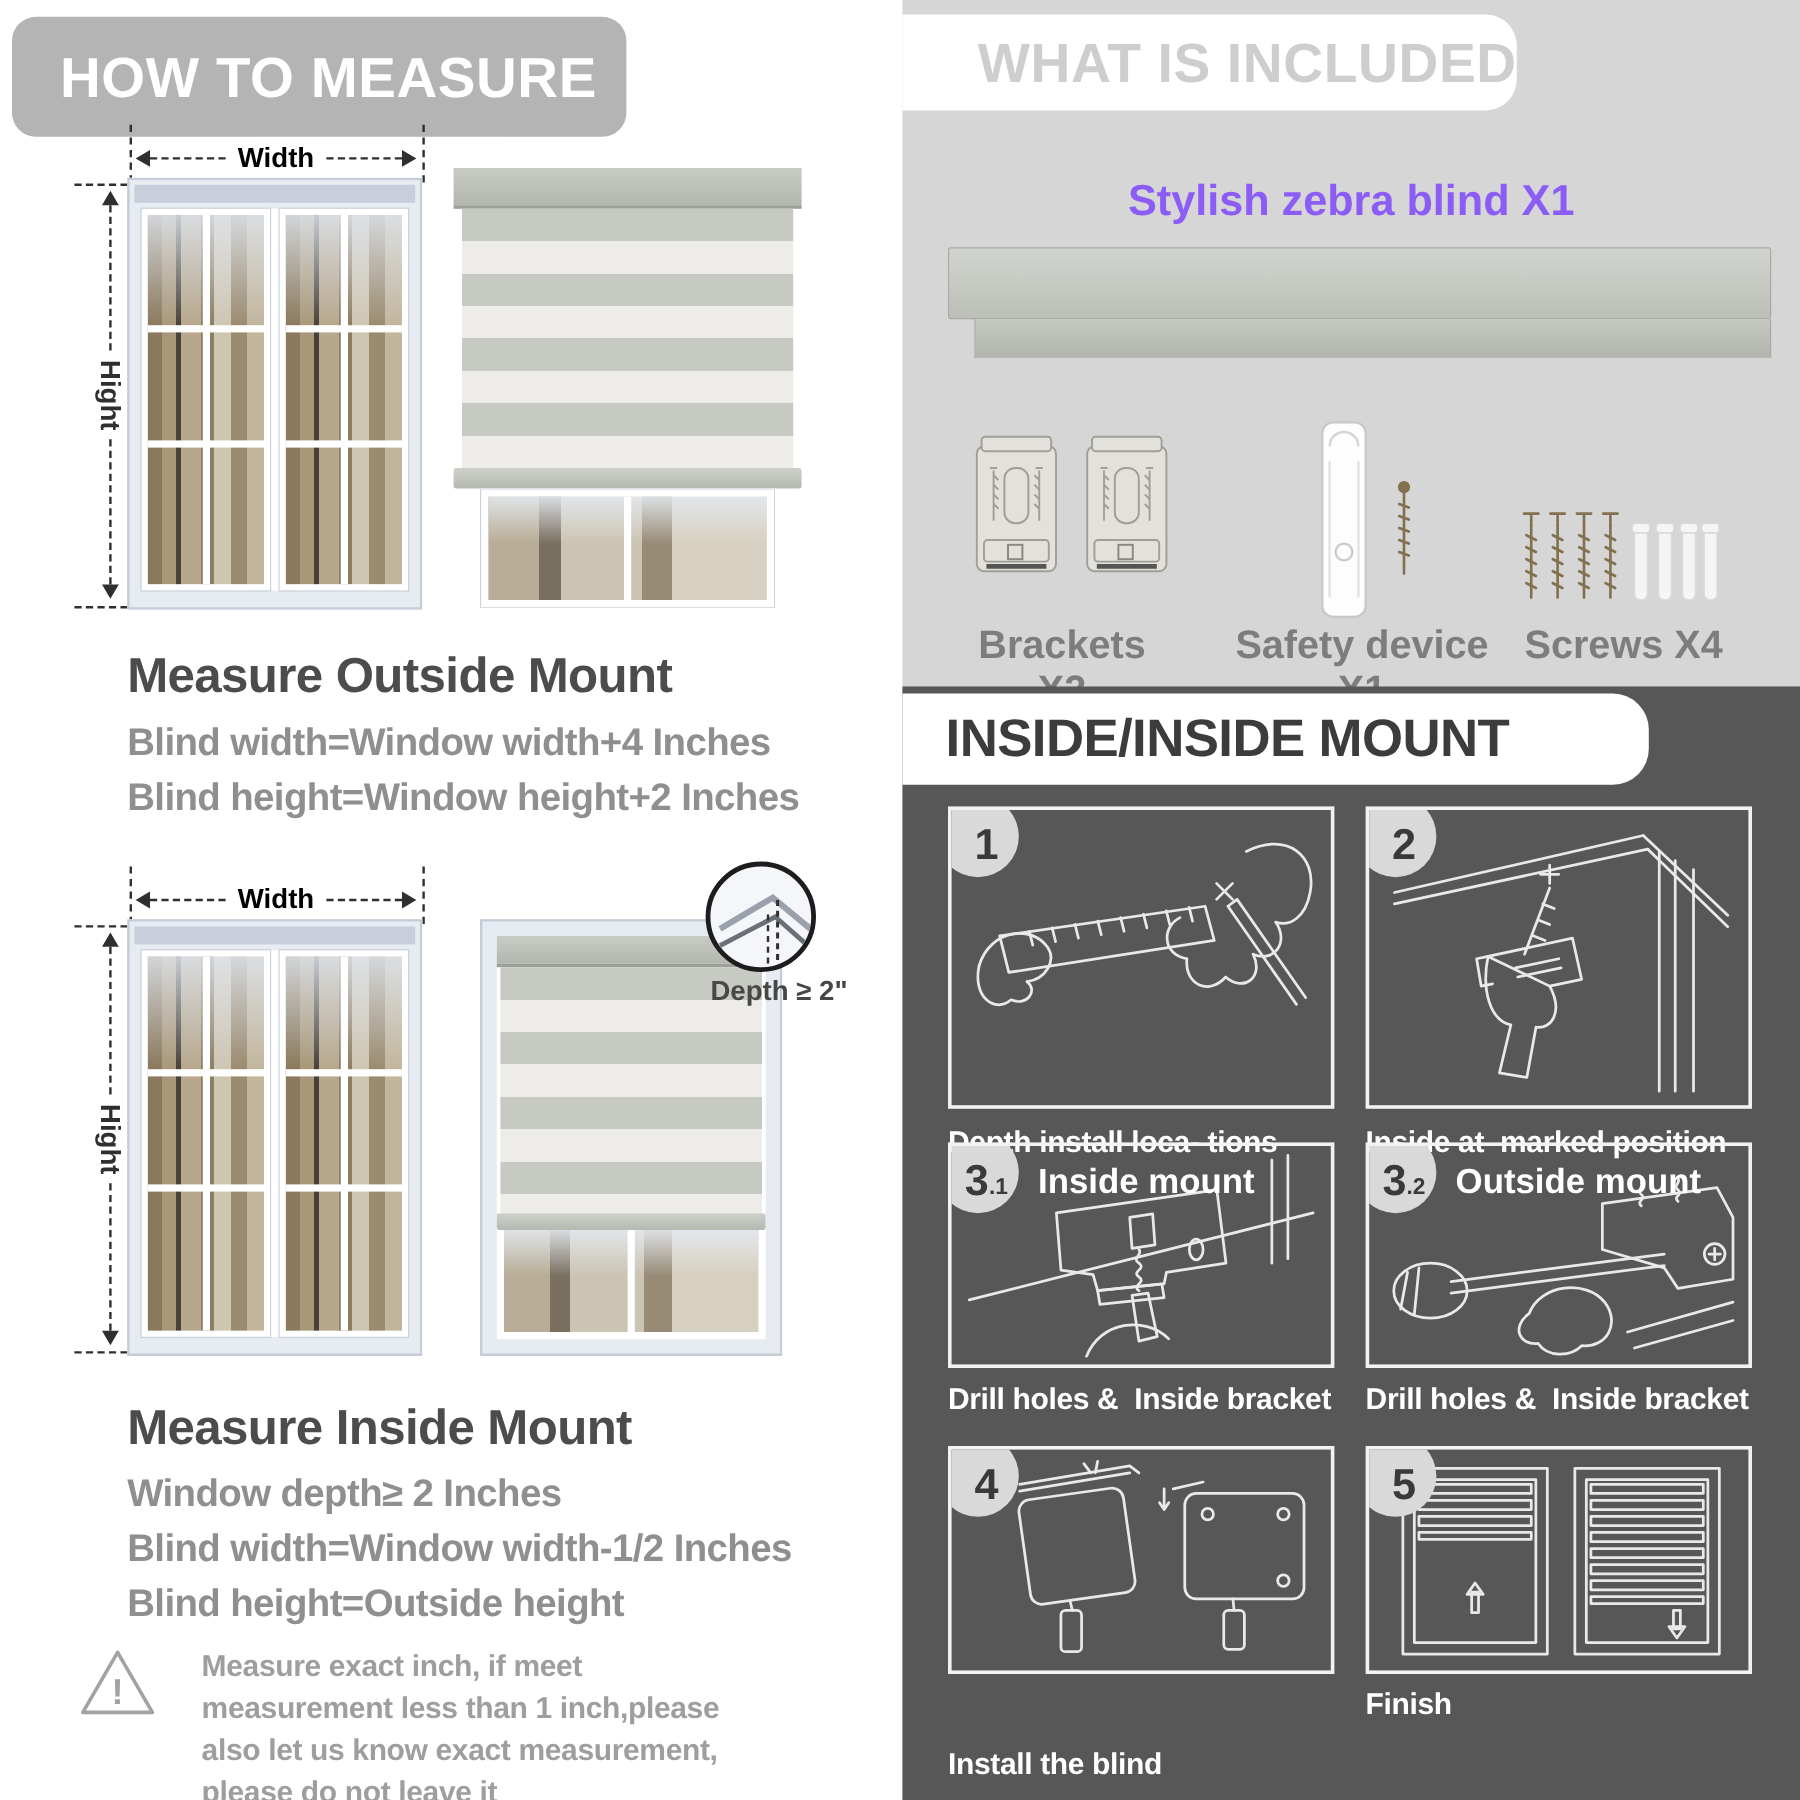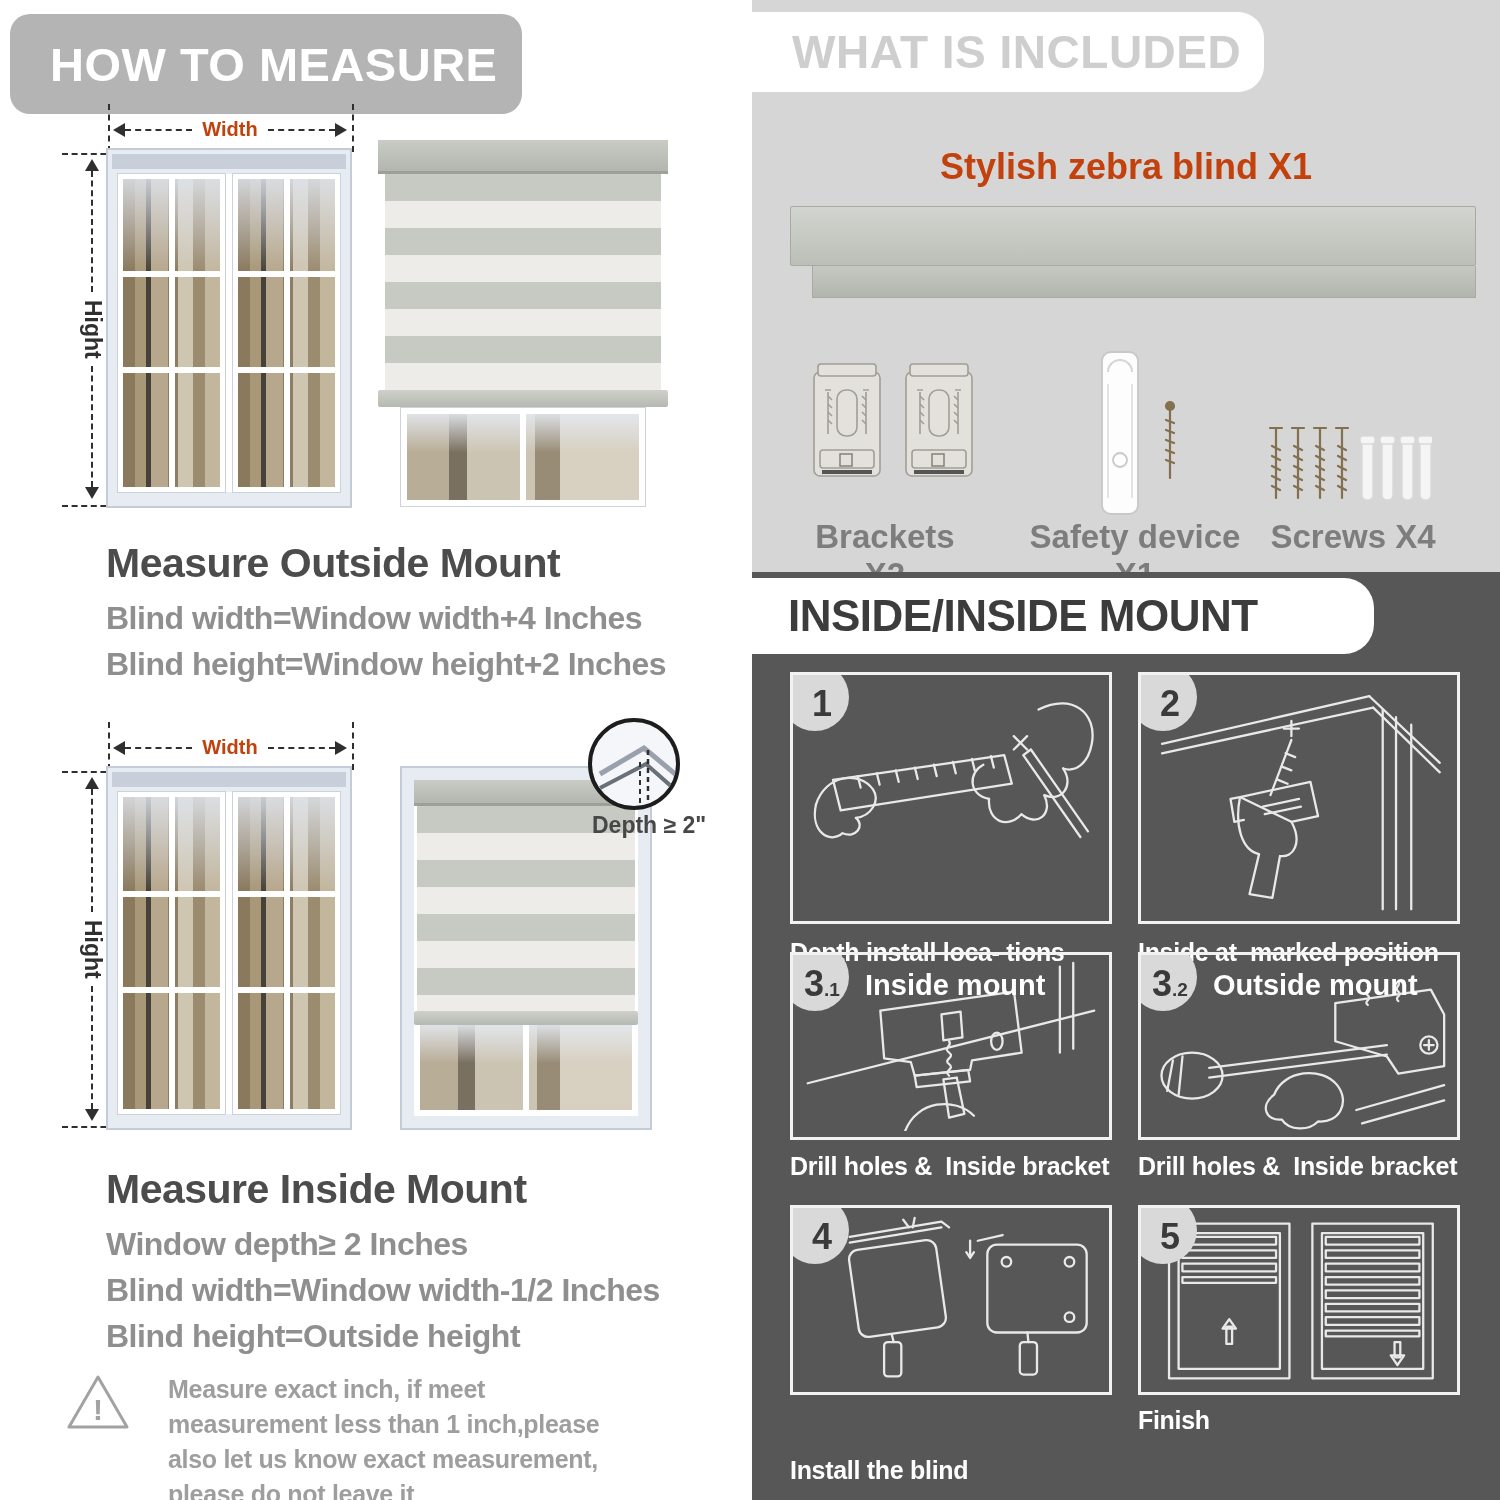--- a/index.html
+++ b/index.html
@@ -30,21 +30,21 @@
       linear-gradient(90deg,#b3a68c 0 18%,#6e6250 18% 26%,#c9c0ac 26% 55%,#8f8168 55% 66%,#d6cdbb 66%);}
 
   
   .cassette{background:linear-gradient(180deg,#c9ccc4,#b3b6ae);border-bottom:3px solid #9da099;}
   .shade{background:repeating-linear-gradient(180deg,#c7cac2 0 27px,#edece8 27px 54px);}
   .botrail{background:linear-gradient(180deg,#ced1c9,#b6b9b1);border-radius:2px;}
 
   
   .harrow{position:absolute;display:flex;align-items:center;}
   .harrow .dash{flex:1;border-top:2px dashed #2f2f2f;}
-  .harrow .lbl{font-size:20px;font-weight:bold;color:#c2410c;padding:0 10px;}
+  .harrow .lbl{font-size:23px;font-weight:bold;color:#000000;padding:0 10px;}
   .tl{width:0;height:0;border:7px solid transparent;border-right:12px solid #2f2f2f;}
   .tr{width:0;height:0;border:7px solid transparent;border-left:12px solid #2f2f2f;}
   .varrow{position:absolute;display:flex;flex-direction:column;align-items:center;width:24px;}
   .varrow .dashv{flex:1;border-left:2px dashed #2f2f2f;}
   .varrow .lblv{font-size:23px;font-weight:bold;color:#2f2f2f;writing-mode:vertical-rl;padding:8px 0;}
   .tu{width:0;height:0;border:7px solid transparent;border-bottom:12px solid #2f2f2f;}
   .td{width:0;height:0;border:7px solid transparent;border-top:12px solid #2f2f2f;}
   .vguide{position:absolute;border-left:2px dashed #2f2f2f;width:0;}
   .hguide{position:absolute;border-top:2px dashed #2f2f2f;height:0;}
 
@@ -52,22 +52,22 @@
              background:#f4f6f9;overflow:hidden;}
   .depthlbl{font-size:23px;font-weight:bold;color:#474747;}
 
   .warnwrap{left:66px;top:1372px;width:600px;display:flex;gap:38px;align-items:flex-start;}
   .warntext{font-size:25px;font-weight:bold;color:#9e9e9e;width:468px;line-height:1.4;letter-spacing:-.3px;}
 
   
   .gray-panel{left:752px;top:0;width:748px;height:572px;background:#d6d6d6;}
   .wtitle{left:752px;top:12px;width:512px;height:80px;background:#fff;border-radius:0 26px 26px 0;
           display:flex;align-items:center;padding-left:40px;color:#cecece;font-size:46px;
-          font-weight:bold;letter-spacing:.5px;}
-  .blindlbl{left:752px;top:146px;width:748px;text-align:center;font-size:36px;font-weight:bold;color:#c2410c;}
+          font-weight:bold;letter-spacing:.5px;justify-content:flex-end;}
+  .blindlbl{left:752px;top:146px;width:748px;text-align:center;font-size:36px;font-weight:bold;color:#8b5cf6;}
   .rail1{left:790px;top:206px;width:686px;height:60px;background:linear-gradient(180deg,#d2d5cf,#bcbfb7);
          border:1px solid #a8aba3;border-radius:2px;}
   .rail2{left:812px;top:266px;width:664px;height:32px;background:linear-gradient(180deg,#c6c9c1,#b2b5ad);
          border:1px solid #a8aba3;border-top:none;}
   .itemlbl{font-size:33px;font-weight:bold;color:#7d7d7d;text-align:center;position:absolute;top:518px;}
 
   .dark-panel{left:752px;top:572px;width:748px;height:928px;background:#575757;}
   .mtitle{left:752px;top:578px;width:622px;height:76px;background:#fff;border-radius:0 30px 30px 0;
           display:flex;align-items:center;padding-left:36px;color:#3c3c3c;font-size:44px;
           font-weight:bold;letter-spacing:-.5px;}

